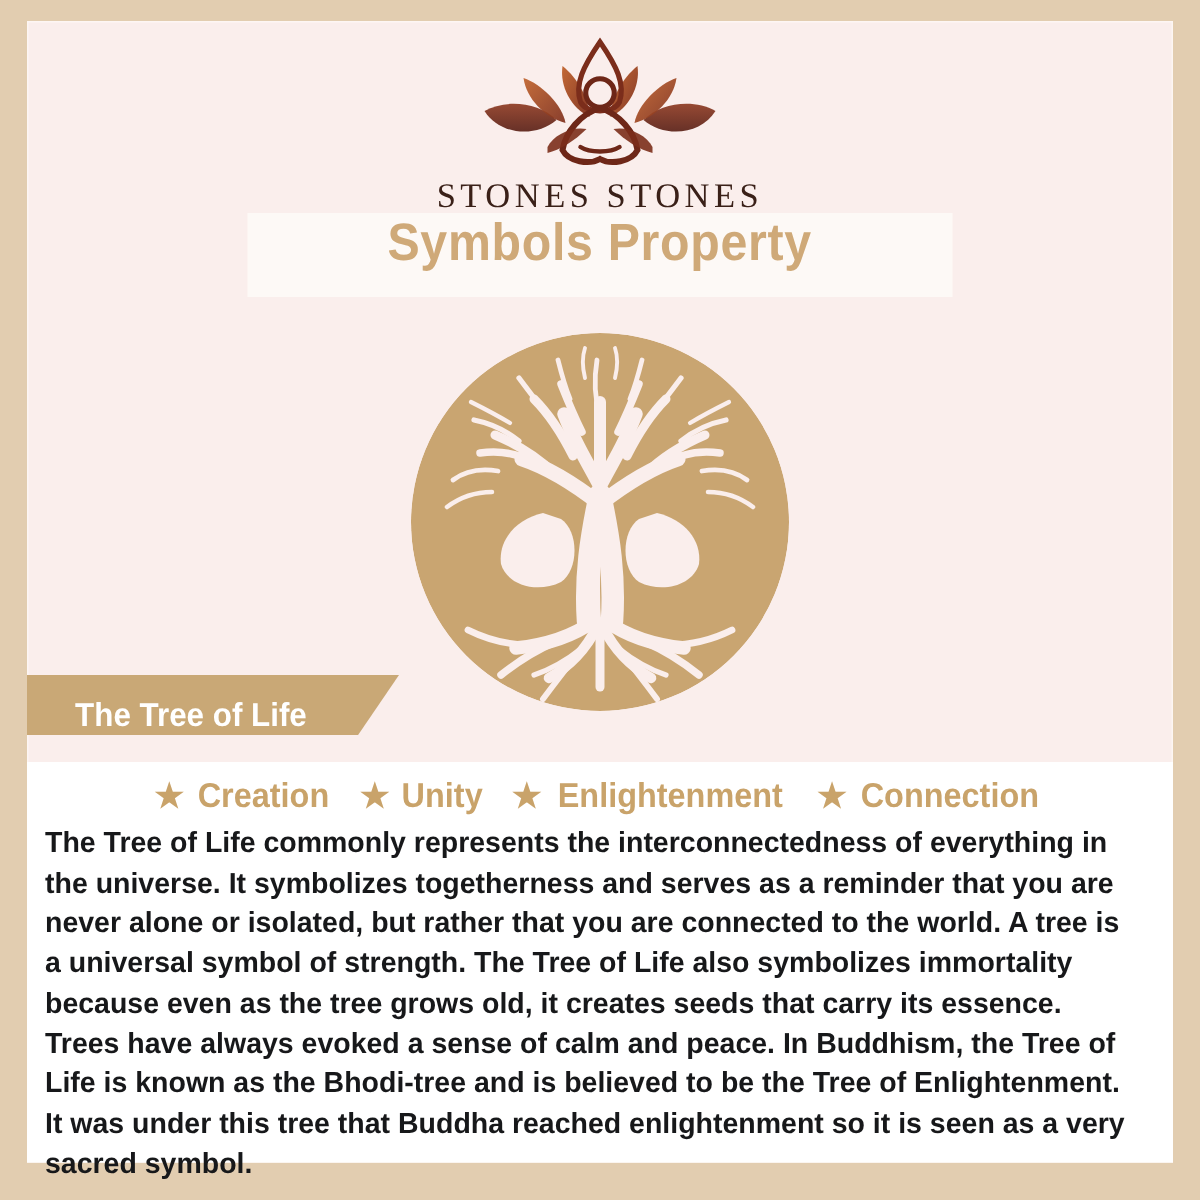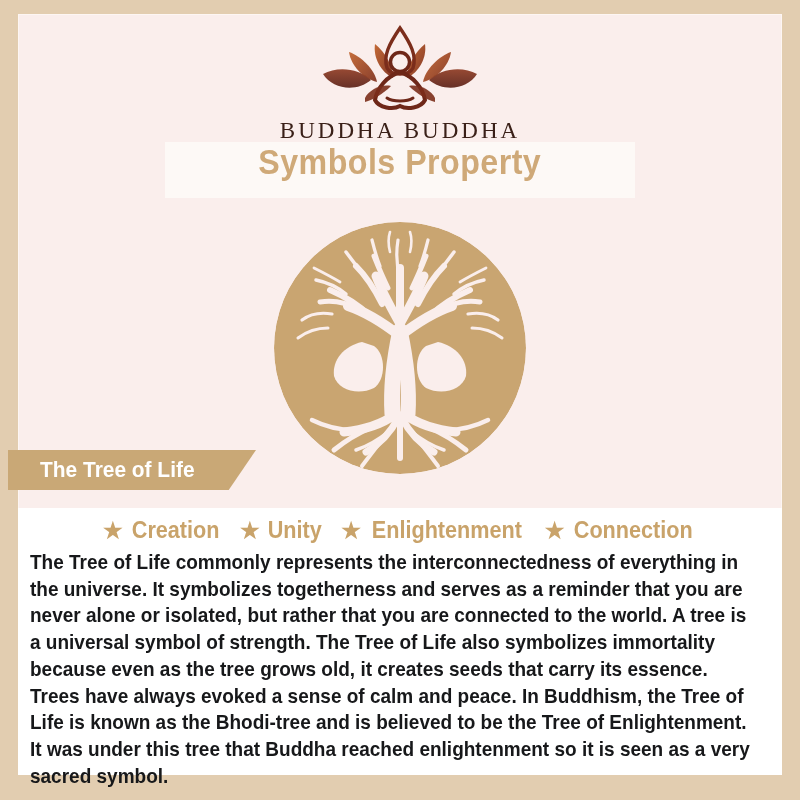--- a/index.html
+++ b/index.html
@@ -85,27 +85,27 @@
     position: absolute;
     left: 270px;
     top: 218px;
     width: 260px;
     height: 260px;
   }
 
   
   .ribbon {
     position: absolute;
-    left: 8px;
+    left: 18px;
     top: 450px;
     width: 248px;
     height: 40px;
     background: #c9a876;
     display: flex;
-    align-items: center;
+    align-items: flex-end;
     -webkit-clip-path: polygon(0 0, 100% 0, 89% 100%, 0 100%);
     clip-path: polygon(0 0, 100% 0, 89% 100%, 0 100%);
   }
   .ribbon-text {
     margin-left: 28px;
     color: #ffffff;
     font-size: 22px;
     font-weight: bold;
     transform: scaleX(0.95);
     white-space: nowrap;
@@ -181,21 +181,21 @@
 
         <path d="M95 6 C106 22 112 34 108 46 C104 54 86 54 82 46 C78 34 84 22 95 6 Z" fill="none" stroke="#7b2d1b" stroke-width="3.4"></path>
 
         <circle cx="95" cy="40" r="9.5" fill="none" stroke="#6e2718" stroke-width="3.4"></circle>
         <path d="M95 50 C82 54 72 66 70 78 C74 86 88 88 95 84 C102 88 116 86 120 78 C118 66 108 54 95 50 Z" fill="none" stroke="#6e2718" stroke-width="4"></path>
         <path d="M60 76 C64 68 76 62 86 64 C78 72 68 78 60 80 Z" fill="#7b2d1b" opacity="0.9"></path>
         <path d="M130 76 C126 68 114 62 104 64 C112 72 122 78 130 80 Z" fill="#7b2d1b" opacity="0.9"></path>
         <path d="M82 76 C88 80 102 80 108 76" stroke="#6e2718" stroke-width="3" fill="none"></path>
       </g>
     </svg>
-    <div class="logo-text">BUDDHA BUDDHA</div>
+    <div class="logo-text">STONES STONES</div>
   </div>
 
   <div class="title-plaque">
     <div class="title-text">Symbols Property</div>
   </div>
 
   <div class="tree-wrap">
     <svg width="260" height="260" viewBox="0 0 260 260">
       <defs>
         <mask id="treecut">

